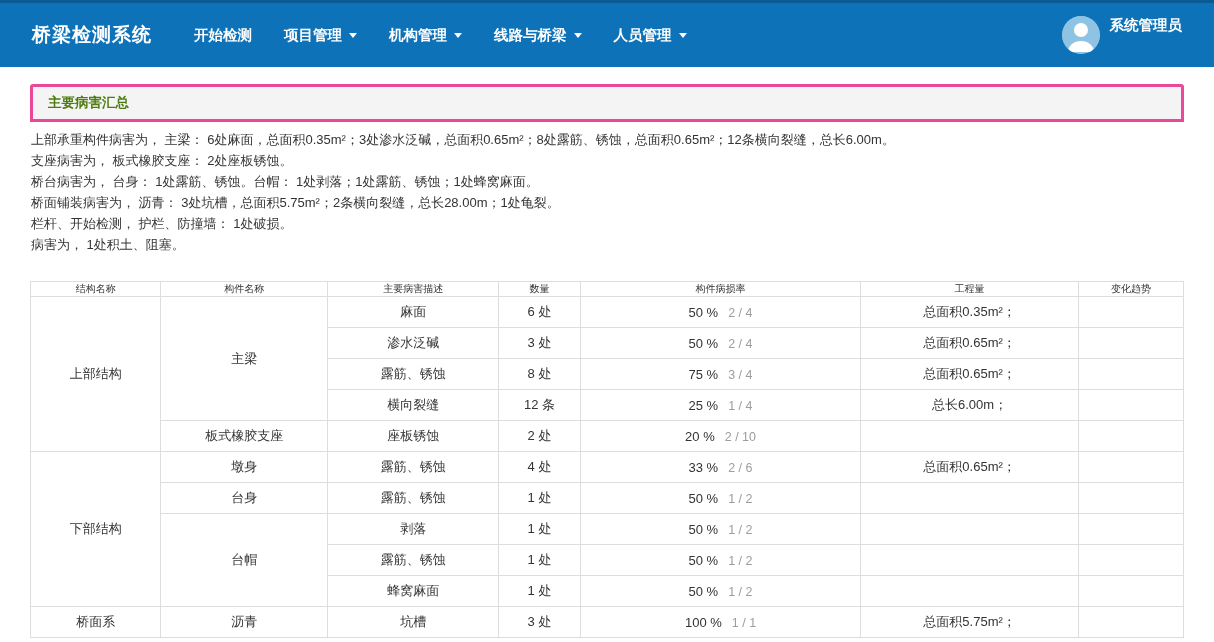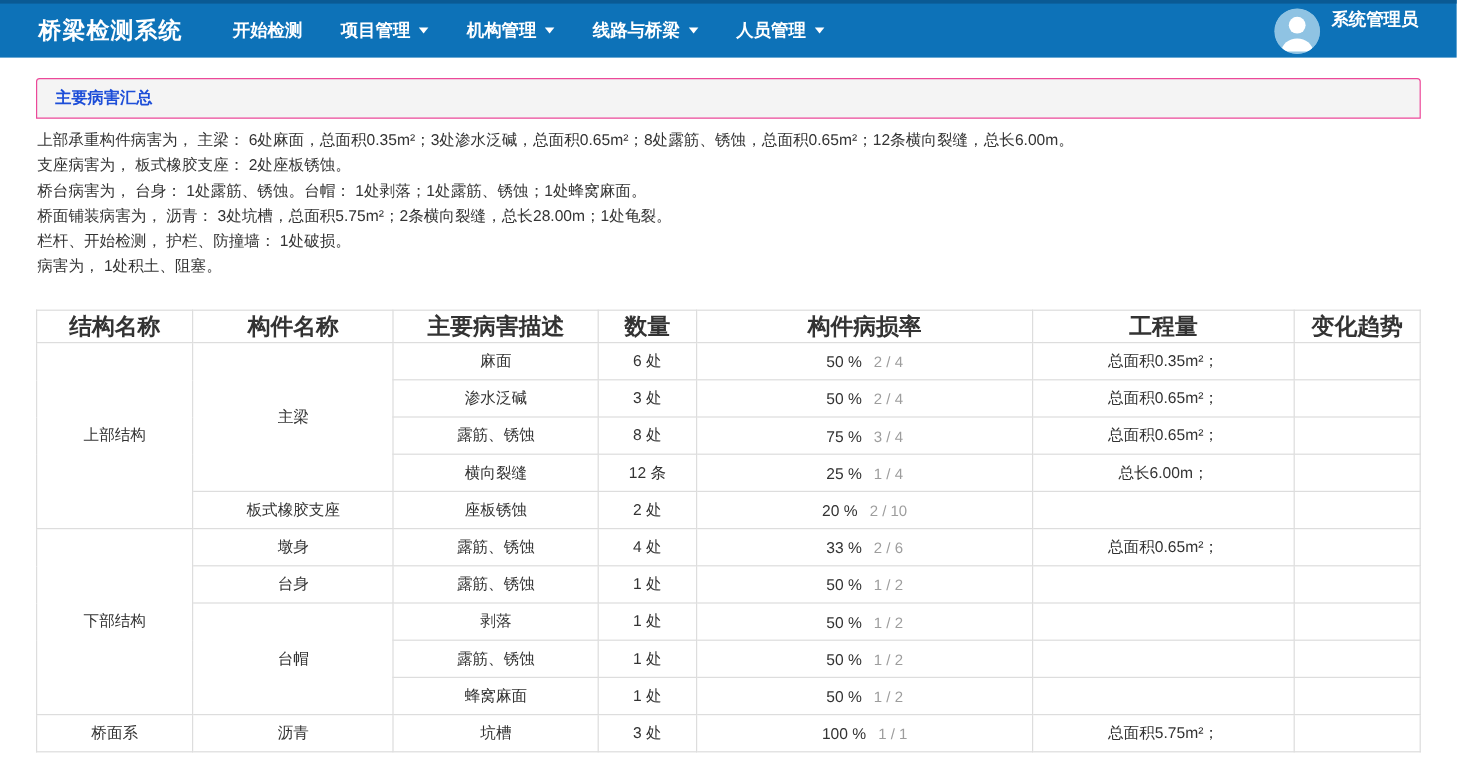--- a/index.html
+++ b/index.html
@@ -6,21 +6,21 @@
   html, body {
     width: 1214px; height: 642px;
     overflow: hidden;
     background: #ffffff;
     font-family: "Liberation Sans", sans-serif;
     color: #333;
   }
 
   
   .navbar {
-    height: 48px;
+    height: 67px;
     background: #0d72b8;
     border-top: 3px solid #0a5a94;
     display: flex;
     align-items: center;
     color: #fff;
   }
   .brand {
     font-size: 19px;
     font-weight: 600;
     padding: 0 14px 0 32px;
@@ -69,26 +69,26 @@
   .user-label {
     font-size: 14.5px;
     font-weight: 600;
     white-space: nowrap;
   }
 
   
   .content { margin: 17px 30px 0 30px; }
   .panel-heading {
     background: #f4f4f4;
-    border: 1px solid #ec4899;
+    border: 3px solid #ec4899;
     border-radius: 3px 3px 0 0;
     padding: 7px 15px;
     font-size: 13.5px;
     font-weight: bold;
-    color: #1d4ed8;
+    color: #4d7c0f;
   }
   .summary {
     padding: 7px 1px 0 1px;
     font-size: 13px;
     line-height: 21px;
     color: #333;
   }
   .summary div { white-space: nowrap; }
 
   
@@ -99,21 +99,21 @@
     font-size: 13px;
     color: #333;
     table-layout: fixed;
   }
   table.report th, table.report td {
     border: 1px solid #ddd;
     text-align: center;
     vertical-align: middle;
     padding: 0 4px;
   }
-  table.report th { height: 15px; font-weight: bold; font-size: 19px; }
+  table.report th { height: 15px; font-weight: normal; font-size: 10px; }
   table.report td { height: 31px; }
   .rate { color: #333; }
   .frac { color: #9d9d9d; margin-left: 10px; font-size: 12.5px; }
 </style>
 </head>
 <body>
 
 <nav class="navbar">
   <div class="brand">桥梁检测系统</div>
   <ul class="nav-menu">

